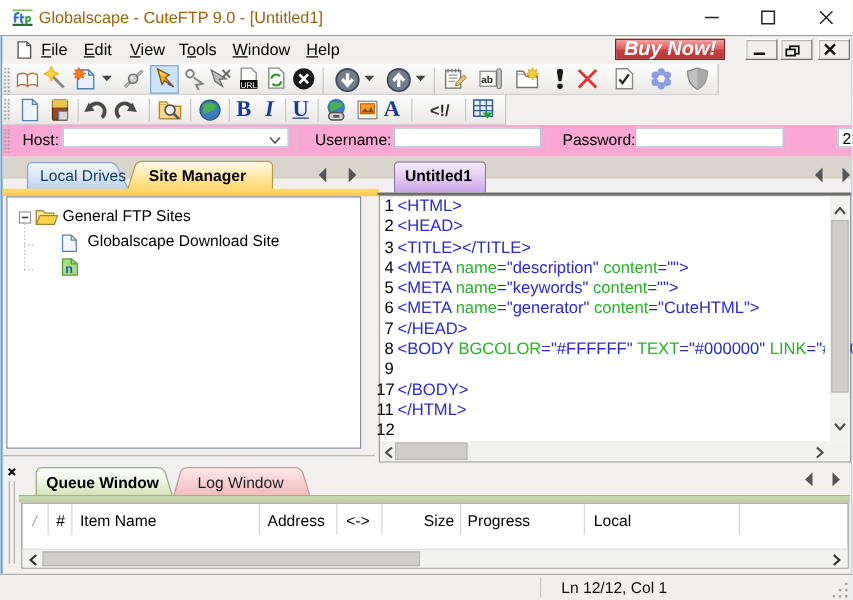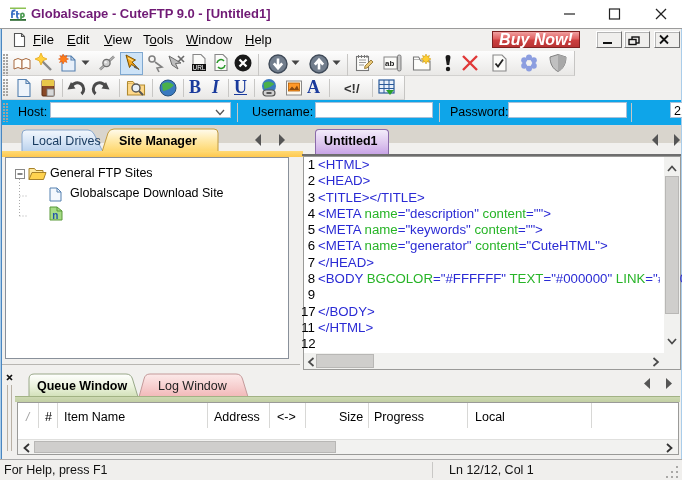--- a/index.html
+++ b/index.html
@@ -5,38 +5,38 @@
 * { margin:0; padding:0; box-sizing:border-box; }
 html,body { width:682px; height:480px; overflow:hidden; }
 body { font-family:"Liberation Sans", sans-serif; background:#f1f0ee; position:relative; }
 #win { position:absolute; left:0; top:0; width:682px; height:480px; background:#f1f0ee; }
 #bl1 { position:absolute; left:0; top:28px; width:1px; bottom:0; background:#aacdea; }
 #bl2 { position:absolute; left:1px; top:28px; width:1px; bottom:0; background:#4a86c0; }
 #br1 { position:absolute; right:0; top:28px; width:1px; bottom:0; background:#aacdea; }
 .abs { position:absolute; }
 
 #titlebar { position:absolute; left:0; top:0; right:0; height:29px; background:#ffffff; border-bottom:1px solid #9b9b9b; }
-#title-text { position:absolute; left:31px; top:6px; font-size:13px; color:#701a75;font-weight:bold; }
+#title-text { position:absolute; left:31px; top:6px; font-size:13px; color:#a16207; }
 
 #menubar { position:absolute; left:2px; top:29px; right:1px; height:22px; background:#f1f0ee; }
 .menu-item { position:absolute; top:3px; font-size:13px; color:#000; }
 .mn { text-decoration:underline; }
 #buynow { position:absolute; left:490px; top:2px; width:88px; height:17px;
   background:linear-gradient(#f0a0a0 0%, #e06060 45%, #cc3f3f 55%, #b83434 100%);
   border:1px solid #7d2020; color:#fff; font-size:16px; font-weight:bold; font-style:italic; text-align:center; line-height:15px; }
 .mdi-btn { position:absolute; top:2px; width:26px; height:17px; background:#f0efed;
   border-top:1px solid #ffffff; border-left:1px solid #ffffff; border-right:1px solid #707070; border-bottom:1px solid #707070;
   box-shadow:1px 1px 0 #b5b5b5 inset; }
 
 .tbband { position:absolute; background:linear-gradient(#fdfdfd, #e9e8e6); border-right:1px solid #c6c5c3; border-bottom:1px solid #d2d1cf; }
 .grip { position:absolute; width:5px; background-image:radial-gradient(circle at 1px 1px, #a5a3a0 0.8px, transparent 1px); background-size:3px 3px; }
 .tsep { position:absolute; width:1px; background:#c8c7c5; top:3px; bottom:3px; }
 .ticon { position:absolute; width:20px; height:20px; }
 
-#hostbar { position:absolute; left:2px; top:100px; right:1px; height:26px; background:#0ea5e9; border-bottom:1px solid #d8d7d5; }
+#hostbar { position:absolute; left:2px; top:100px; right:1px; height:26px; background:#f9a8d4; border-bottom:1px solid #d8d7d5; }
 .hlabel { position:absolute; top:5px; font-size:12.5px; color:#000; }
 .hinput { position:absolute; top:2px; height:16px; background:#fff; border:1px solid #a9c0d8; }
 
 #tabstrip { position:absolute; left:2px; top:126px; right:1px; height:17px; background:#d9d5cd; }
 
 #tree-panel { position:absolute; left:5px; top:157px; width:284px; height:202px; background:#fff; border:1px solid #89909a; }
 #editor { position:absolute; left:303px; top:156px; width:378px; height:214px; background:#fff; border:1px solid #9a9a98; }
 
 #queuepanel { position:absolute; left:17px; top:402px; width:662px; height:53px; background:#fff; border:1px solid #9a9a98; }
 
@@ -479,21 +479,20 @@
     <svg class="abs" style="left:5px; top:3px;" width="7" height="10">
         <path d="M6 1 L1.5 5 L6 9" fill="none" stroke="#333" stroke-width="1.8"></path>
       </svg>
     <div class="sb-thumb" style="left:16px; top:1px; width:302px; height:12px;"></div>
     <svg class="abs" style="right:5px; top:3px;" width="7" height="10">
         <path d="M1 1 L5.5 5 L1 9" fill="none" stroke="#333" stroke-width="1.8"></path>
       </svg>
   </div>
 </div>
 <div id="statusbar">
-  <div class="sbtext" style="left:4px;">For Help, press F1</div>
   <div class="abs" style="left:432px; top:2px; bottom:2px; width:1px; background:#c9c8c6;"></div>
   <div class="sbtext" style="left:449px;">Ln 12/12, Col 1</div>
   <svg class="abs" style="left:666px; top:6px;" width="14" height="13" viewBox="0 0 14 13">
     <g fill="#a9a8a6">
         <rect x="10" y="0" width="2" height="2"></rect>
         <rect x="10" y="5" width="2" height="2"></rect>
         <rect x="5" y="5" width="2" height="2"></rect>
         <rect x="10" y="10" width="2" height="2"></rect>
         <rect x="5" y="10" width="2" height="2"></rect>
         <rect x="0" y="10" width="2" height="2"></rect>

